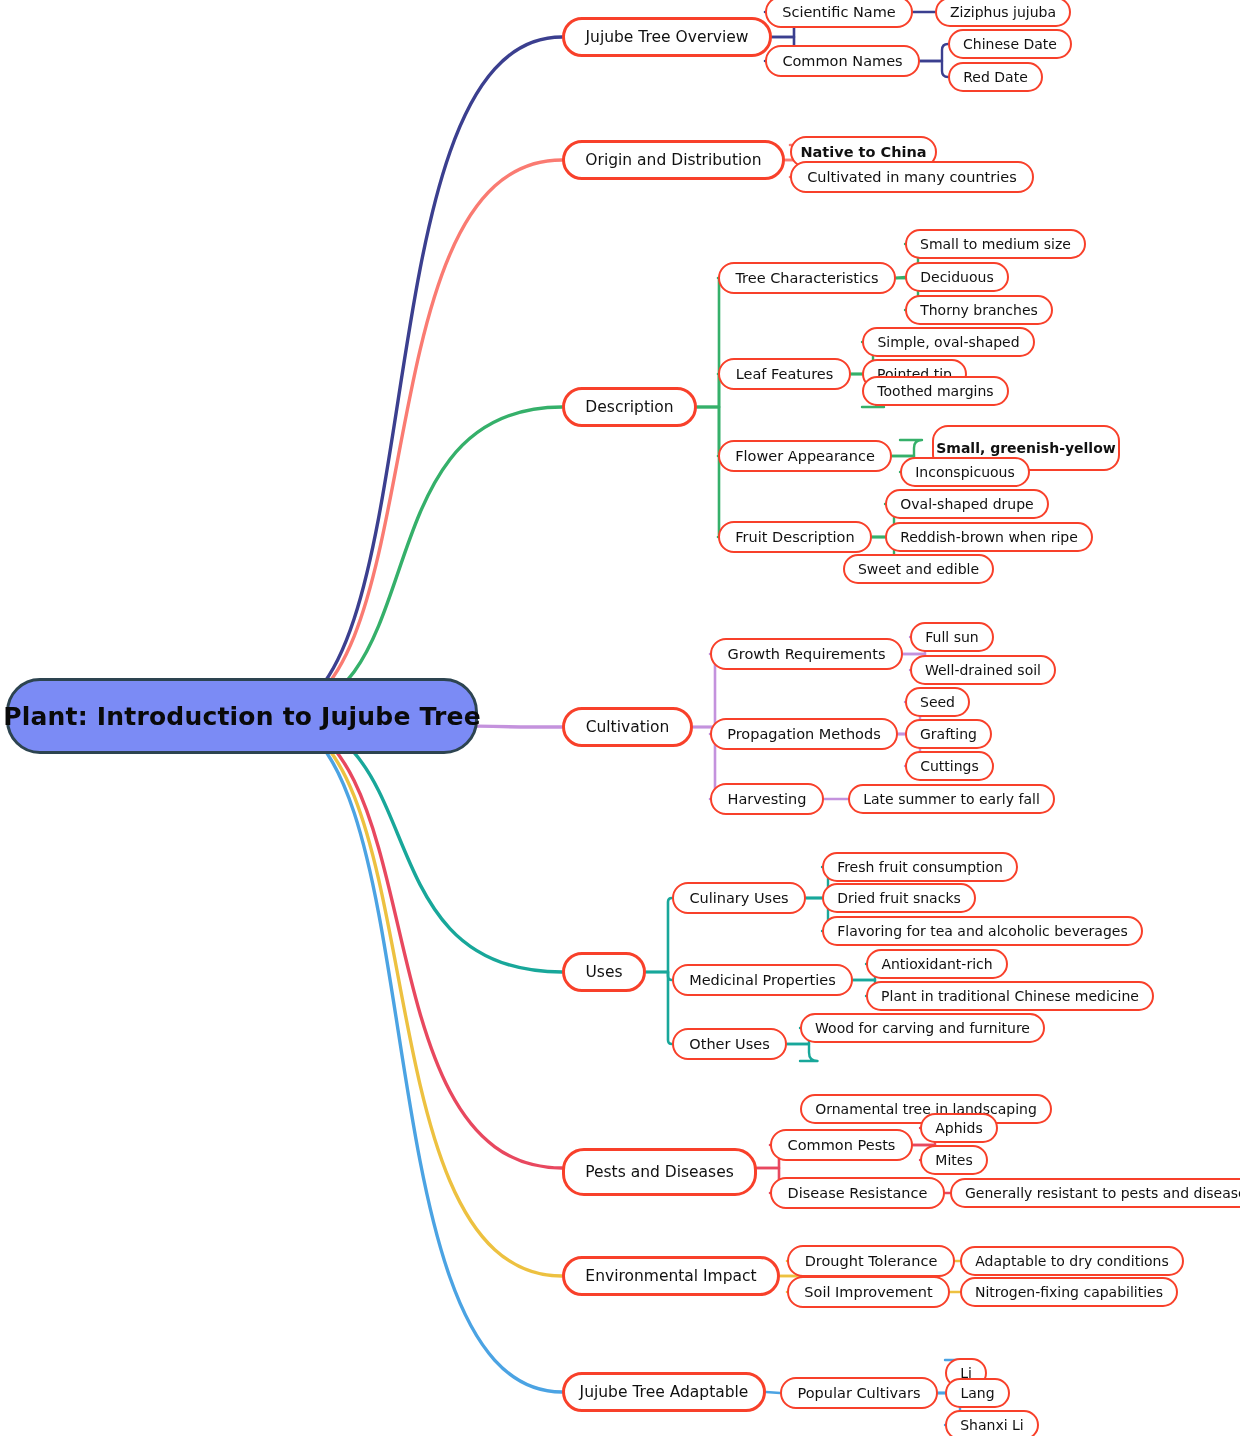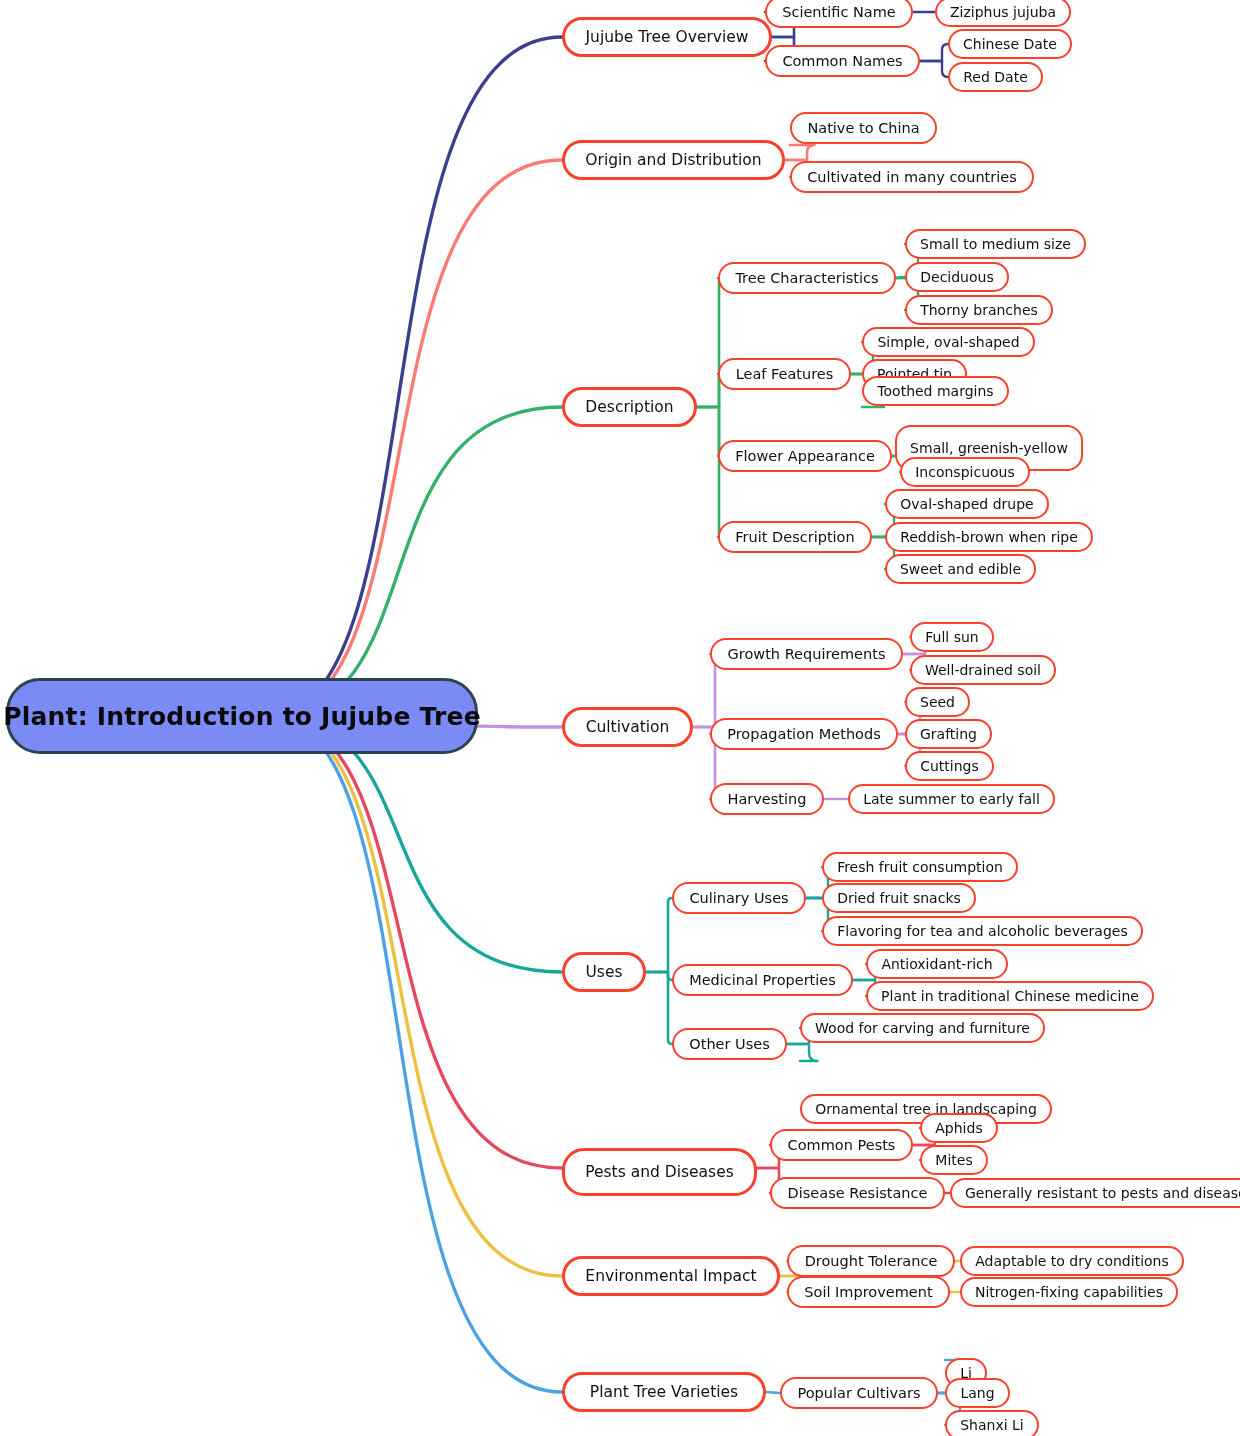--- a/index.html
+++ b/index.html
@@ -101,21 +101,21 @@
       </div>
       <div class="node lvl3" style="left: 948px; top: 29px; width: 124px; height: 30px;">
         <span>Chinese Date</span>
       </div>
       <div class="node lvl3" style="left: 948px; top: 62px; width: 95px; height: 30px;">
         <span>Red Date</span>
       </div>
       <div class="node lvl1" style="left: 562px; top: 140px; width: 223px; height: 40px;">
         <span>Origin and Distribution</span>
       </div>
-      <div class="node lvl2" style="left: 790px; top: 112px; width: 147px; height: 32px;">
+      <div class="node lvl2" style="left: 790px; top: 136px; width: 147px; height: 32px; font-weight: bold;">
         <span>Native to China</span>
       </div>
       <div class="node lvl2" style="left: 790px; top: 161px; width: 244px; height: 32px;">
         <span>Cultivated in many countries</span>
       </div>
       <div class="node lvl1" style="left: 562px; top: 387px; width: 135px; height: 40px;">
         <span>Description</span>
       </div>
       <div class="node lvl2" style="left: 718px; top: 262px; width: 178px; height: 32px;">
         <span>Tree Characteristics</span>
@@ -137,36 +137,36 @@
       </div>
       <div class="node lvl3" style="left: 862px; top: 359px; width: 105px; height: 30px;">
         <span>Pointed tip</span>
       </div>
       <div class="node lvl3" style="left: 862px; top: 376px; width: 147px; height: 30px;">
         <span>Toothed margins</span>
       </div>
       <div class="node lvl2" style="left: 718px; top: 440px; width: 174px; height: 32px;">
         <span>Flower Appearance</span>
       </div>
-      <div class="node lvl3" style="left: 895px; top: 425px; width: 188px; height: 46px;">
+      <div class="node lvl3" style="left: 932px; top: 425px; width: 188px; height: 46px; font-weight: bold;">
         <span>Small, greenish-yellow</span>
       </div>
       <div class="node lvl3" style="left: 900px; top: 457px; width: 130px; height: 30px;">
         <span>Inconspicuous</span>
       </div>
       <div class="node lvl2" style="left: 718px; top: 521px; width: 154px; height: 32px;">
         <span>Fruit Description</span>
       </div>
       <div class="node lvl3" style="left: 885px; top: 489px; width: 164px; height: 30px;">
         <span>Oval-shaped drupe</span>
       </div>
       <div class="node lvl3" style="left: 885px; top: 522px; width: 208px; height: 30px;">
         <span>Reddish-brown when ripe</span>
       </div>
-      <div class="node lvl3" style="left: 885px; top: 554px; width: 151px; height: 30px;">
+      <div class="node lvl3" style="left: 843px; top: 554px; width: 151px; height: 30px;">
         <span>Sweet and edible</span>
       </div>
       <div class="node lvl1" style="left: 562px; top: 707px; width: 131px; height: 40px;">
         <span>Cultivation</span>
       </div>
       <div class="node lvl2" style="left: 710px; top: 638px; width: 193px; height: 32px;">
         <span>Growth Requirements</span>
       </div>
       <div class="node lvl3" style="left: 910px; top: 622px; width: 84px; height: 30px;">
         <span>Full sun</span>
@@ -252,21 +252,21 @@
       <div class="node lvl3" style="left: 960px; top: 1246px; width: 224px; height: 30px;">
         <span>Adaptable to dry conditions</span>
       </div>
       <div class="node lvl2" style="left: 787px; top: 1276px; width: 163px; height: 32px;">
         <span>Soil Improvement</span>
       </div>
       <div class="node lvl3" style="left: 960px; top: 1277px; width: 218px; height: 30px;">
         <span>Nitrogen-fixing capabilities</span>
       </div>
       <div class="node lvl1" style="left: 562px; top: 1372px; width: 204px; height: 40px;">
-        <span>Plant Tree Varieties</span>
+        <span>Jujube Tree Adaptable</span>
       </div>
       <div class="node lvl2" style="left: 780px; top: 1377px; width: 158px; height: 32px;">
         <span>Popular Cultivars</span>
       </div>
       <div class="node lvl3" style="left: 945px; top: 1345px; width: 42px; height: 30px; margin-top: 13px;">
         <span>Li</span>
       </div>
       <div class="node lvl3" style="left: 945px; top: 1378px; width: 65px; height: 30px;">
         <span>Lang</span>
       </div>

